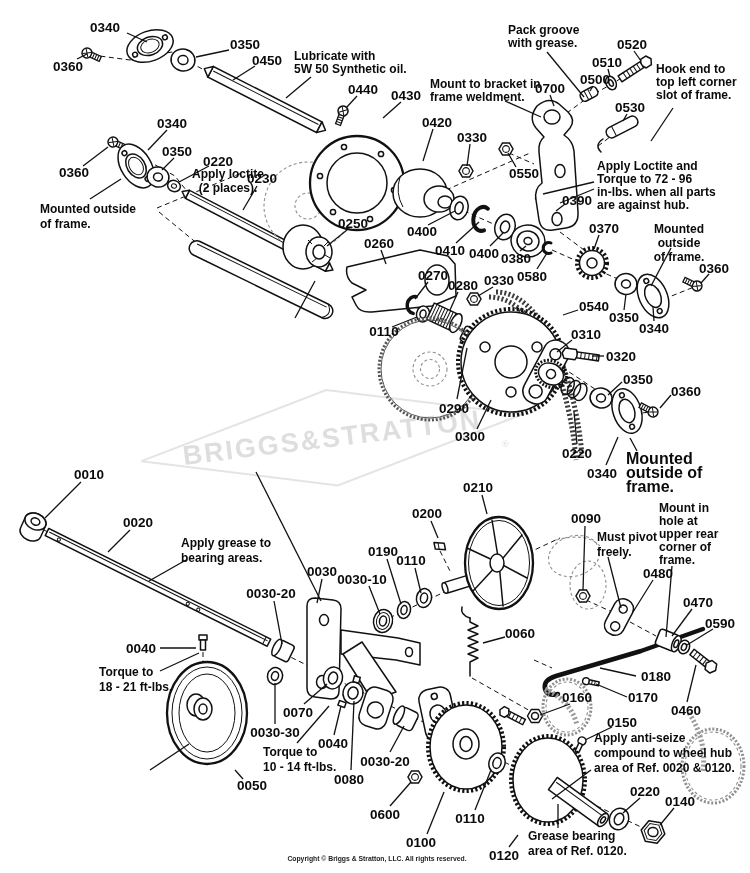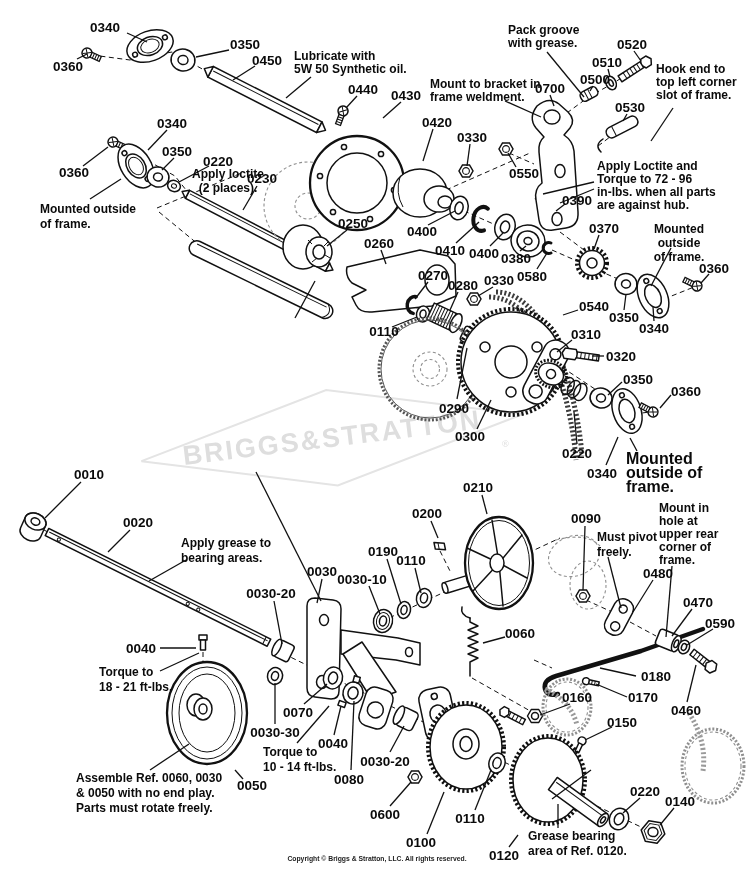--- a/index.html
+++ b/index.html
@@ -703,23 +703,23 @@
 bearing areas.</div>
       <div class="annotation" style="left: 597px; top: 530px; font-size: 12px; line-height: 15px;">Must pivot
 freely.</div>
       <div class="annotation" style="left: 659px; top: 502px; font-size: 12px; line-height: 13px;">Mount in
 hole at
 upper rear
 corner of
 frame.</div>
       <div class="annotation" style="left: 99px; top: 665px; font-size: 12px; line-height: 15px;">Torque to
 18 - 21 ft-lbs.</div>
-      <div class="annotation" style="left: 76px; top: 771px; font-size: 12px; line-height: 15px;">Assemble Ref. 0060, 0030
-&amp; 0050 with no end play.
-Parts must rotate freely.</div>
       <div class="annotation" style="left: 263px; top: 745px; font-size: 12px; line-height: 14.5px;">Torque to
 10 - 14 ft-lbs.</div>
+      <div class="annotation" style="left: 594px; top: 731px; font-size: 12px; line-height: 15px;">Apply anti-seize
+compound to wheel hub
+area of Ref. 0020 &amp; 0120.</div>
       <div class="annotation" style="left: 528px; top: 829px; font-size: 12px; line-height: 15px;">Grease bearing
 area of Ref. 0120.</div>
     </div>
 
   <div class="copyright">Copyright © Briggs &amp; Stratton, LLC. All rights reserved.</div>
 </div>
 
 </body></html>

